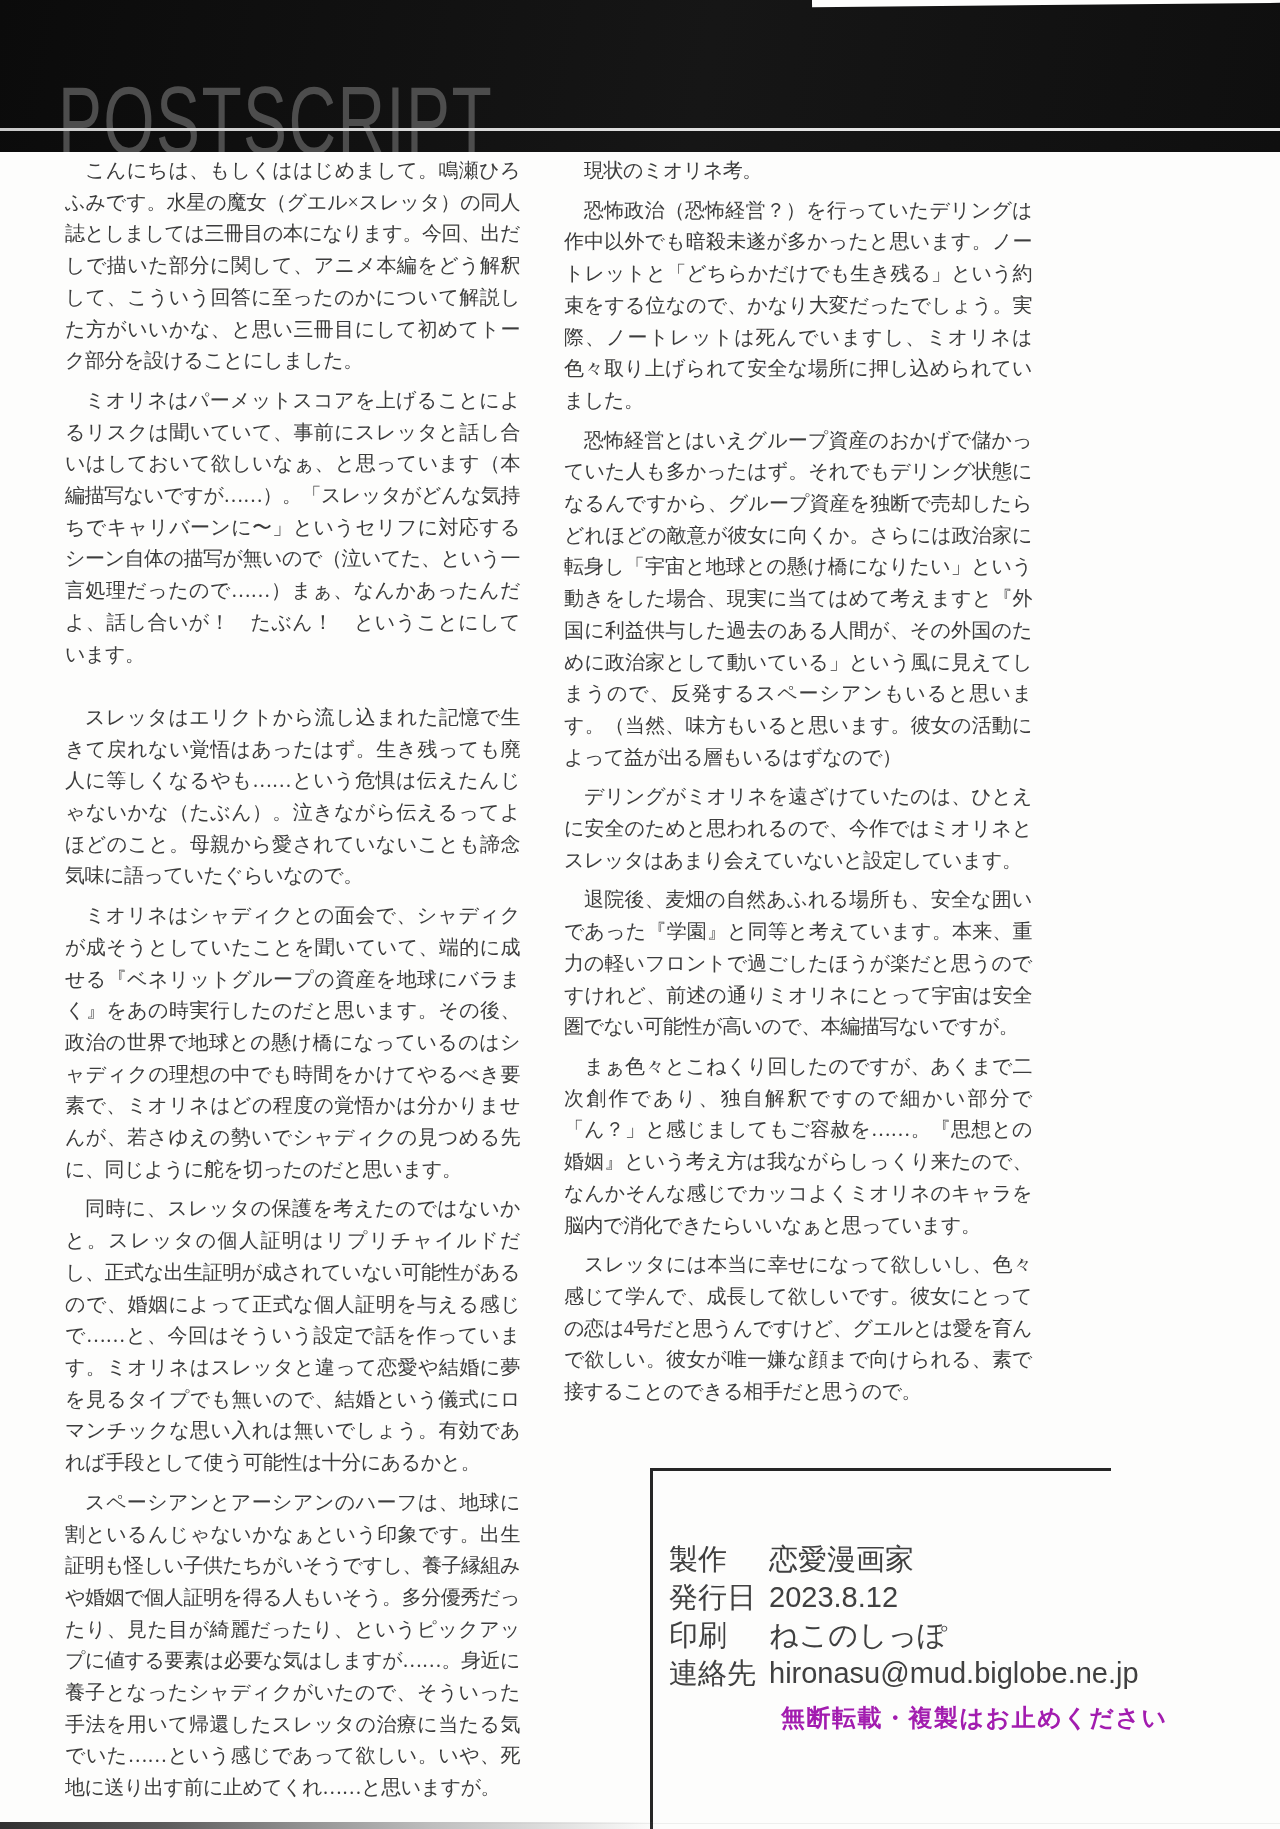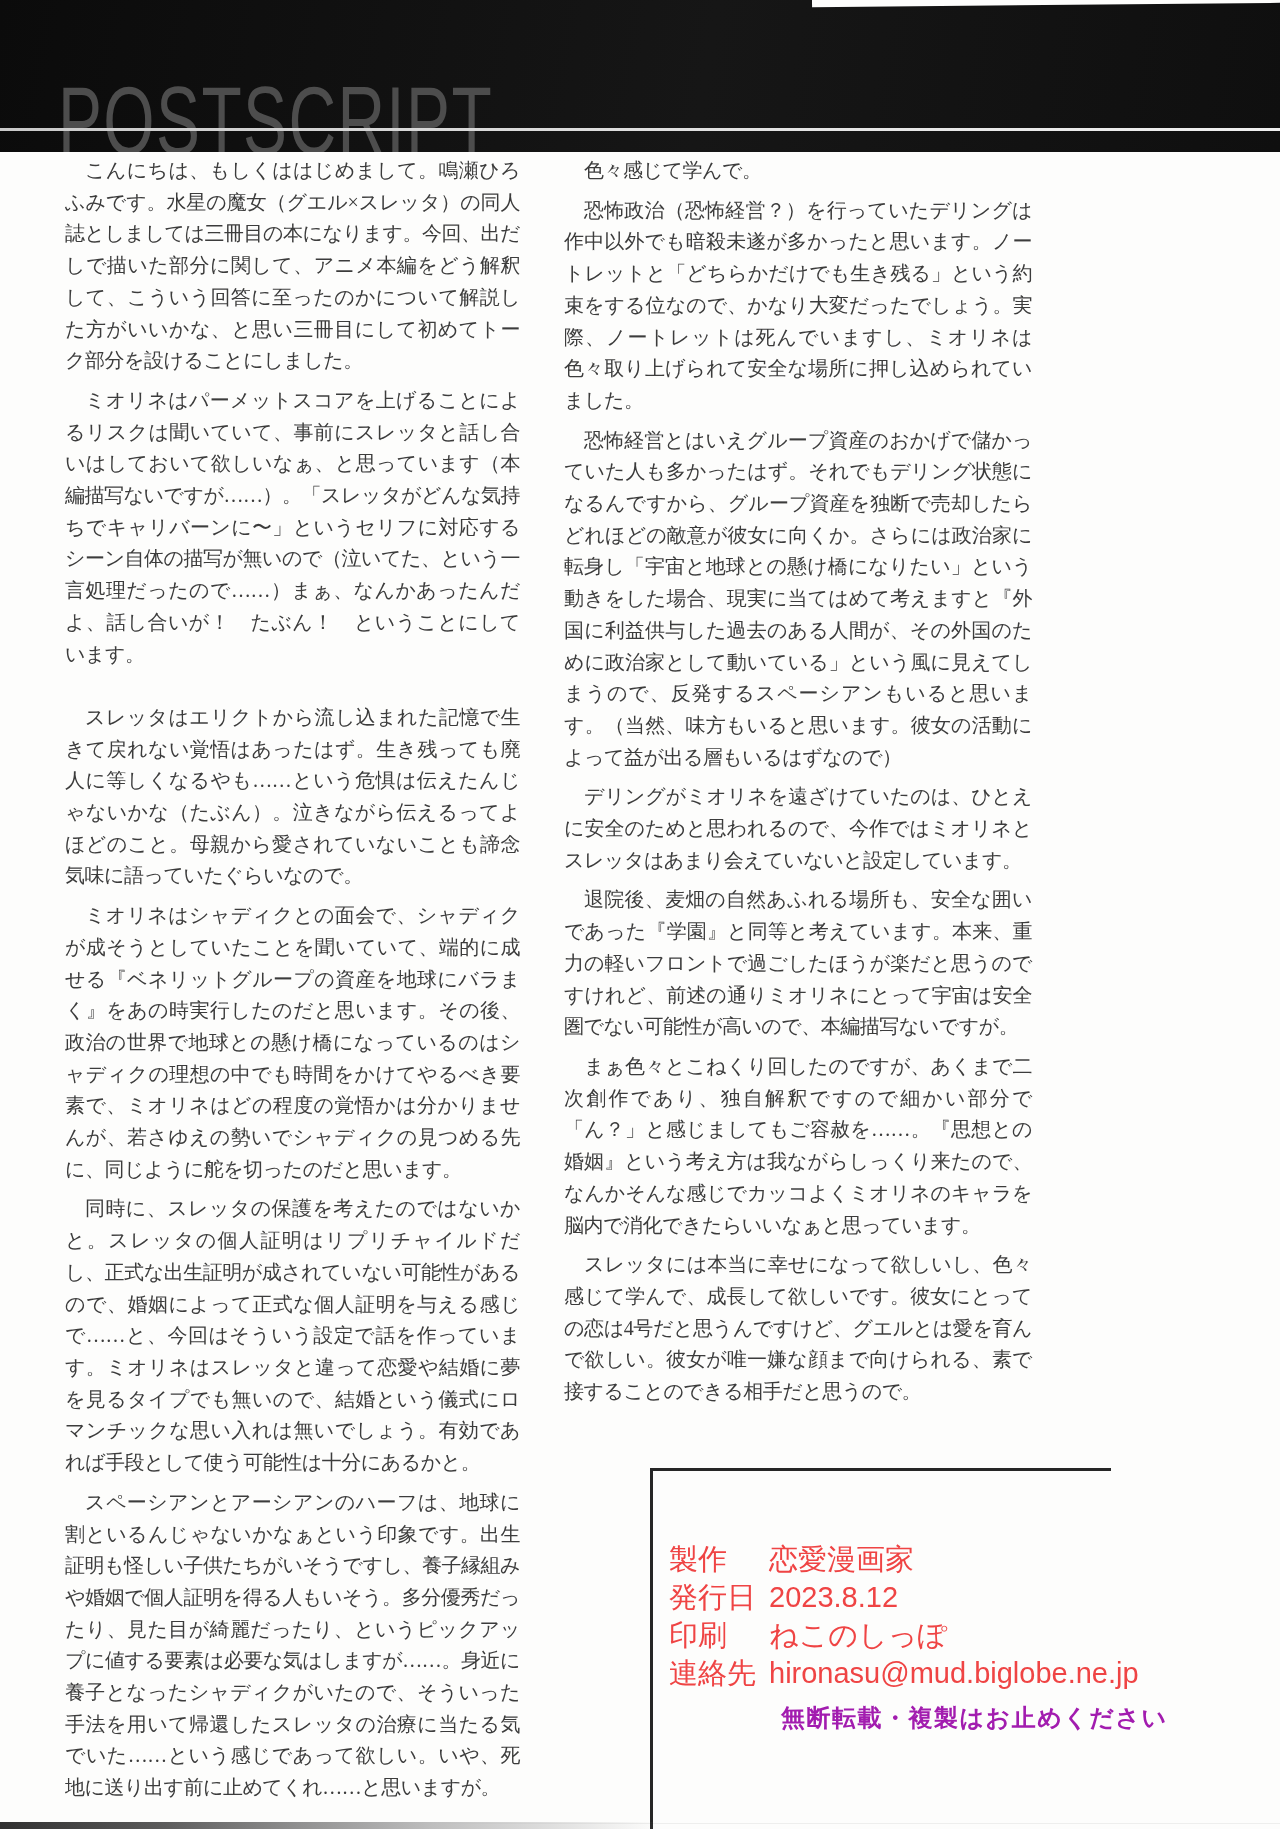--- a/index.html
+++ b/index.html
@@ -47,21 +47,21 @@
   .colophon{
     position:absolute;left:650px;top:1468px;width:630px;height:361px;
     border-left:3px solid #262626;
     box-sizing:border-box;
     font-family:"Liberation Sans","DejaVu Sans",sans-serif;
   }
   .colophon-topline{
     position:absolute;top:0;left:0;width:458px;height:3px;background:#262626;
   }
   .colophon-body{padding:72px 0 0 16px;}
-  .colophon-row{display:flex;font-size:29px;line-height:38px;color:#ef4444;white-space:nowrap;}
+  .colophon-row{display:flex;font-size:29px;line-height:38px;color:#404040;white-space:nowrap;}
   .colophon-label{min-width:100px;}
   .colophon-notice{
     margin:10px 0 0 112px;
     font-size:24px;font-weight:bold;color:#a21caf;letter-spacing:1.5px;
     white-space:nowrap;
   }
   
   .bottom-smudge{
     position:absolute;bottom:0;left:0;width:660px;height:7px;
     background:linear-gradient(90deg,#303030 0%,#5c5c5c 25%,#8f8f8f 45%,#bdbdbd 65%,rgba(200,200,200,0) 100%);
@@ -85,21 +85,21 @@
     <section class="col col-left">
         <p class="para">こんにちは、もしくははじめまして。鳴瀬ひろふみです。水星の魔女（グエル×スレッタ）の同人誌としましては三冊目の本になります。今回、出だしで描いた部分に関して、アニメ本編をどう解釈して、こういう回答に至ったのかについて解説した方がいいかな、と思い三冊目にして初めてトーク部分を設けることにしました。</p>
         <p class="para">ミオリネはパーメットスコアを上げることによるリスクは聞いていて、事前にスレッタと話し合いはしておいて欲しいなぁ、と思っています（本編描写ないですが……）。「スレッタがどんな気持ちでキャリバーンに〜」というセリフに対応するシーン自体の描写が無いので（泣いてた、という一言処理だったので……）まぁ、なんかあったんだよ、話し合いが！　たぶん！　ということにしています。</p>
         <p class="para">スレッタはエリクトから流し込まれた記憶で生きて戻れない覚悟はあったはず。生き残っても廃人に等しくなるやも……という危惧は伝えたんじゃないかな（たぶん）。泣きながら伝えるってよほどのこと。母親から愛されていないことも諦念気味に語っていたぐらいなので。</p>
         <p class="para">ミオリネはシャディクとの面会で、シャディクが成そうとしていたことを聞いていて、端的に成せる『ベネリットグループの資産を地球にバラまく』をあの時実行したのだと思います。その後、政治の世界で地球との懸け橋になっているのはシャディクの理想の中でも時間をかけてやるべき要素で、ミオリネはどの程度の覚悟かは分かりませんが、若さゆえの勢いでシャディクの見つめる先に、同じように舵を切ったのだと思います。</p>
         <p class="para">同時に、スレッタの保護を考えたのではないかと。スレッタの個人証明はリプリチャイルドだし、正式な出生証明が成されていない可能性があるので、婚姻によって正式な個人証明を与える感じで……と、今回はそういう設定で話を作っています。ミオリネはスレッタと違って恋愛や結婚に夢を見るタイプでも無いので、結婚という儀式にロマンチックな思い入れは無いでしょう。有効であれば手段として使う可能性は十分にあるかと。</p>
         <p class="para">スペーシアンとアーシアンのハーフは、地球に割といるんじゃないかなぁという印象です。出生証明も怪しい子供たちがいそうですし、養子縁組みや婚姻で個人証明を得る人もいそう。多分優秀だったり、見た目が綺麗だったり、というピックアップに値する要素は必要な気はしますが……。身近に養子となったシャディクがいたので、そういった手法を用いて帰還したスレッタの治療に当たる気でいた……という感じであって欲しい。いや、死地に送り出す前に止めてくれ……と思いますが。</p>
       </section>
 
     <section class="col col-right">
-        <p class="para">色々感じて学んで。</p>
+        <p class="para">現状のミオリネ考。</p>
         <p class="para">恐怖政治（恐怖経営？）を行っていたデリングは作中以外でも暗殺未遂が多かったと思います。ノートレットと「どちらかだけでも生き残る」という約束をする位なので、かなり大変だったでしょう。実際、ノートレットは死んでいますし、ミオリネは色々取り上げられて安全な場所に押し込められていました。</p>
         <p class="para">恐怖経営とはいえグループ資産のおかげで儲かっていた人も多かったはず。それでもデリング状態になるんですから、グループ資産を独断で売却したらどれほどの敵意が彼女に向くか。さらには政治家に転身し「宇宙と地球との懸け橋になりたい」という動きをした場合、現実に当てはめて考えますと『外国に利益供与した過去のある人間が、その外国のために政治家として動いている」という風に見えてしまうので、反発するスペーシアンもいると思います。（当然、味方もいると思います。彼女の活動によって益が出る層もいるはずなので）</p>
         <p class="para">デリングがミオリネを遠ざけていたのは、ひとえに安全のためと思われるので、今作ではミオリネとスレッタはあまり会えていないと設定しています。</p>
         <p class="para">退院後、麦畑の自然あふれる場所も、安全な囲いであった『学園』と同等と考えています。本来、重力の軽いフロントで過ごしたほうが楽だと思うのですけれど、前述の通りミオリネにとって宇宙は安全圏でない可能性が高いので、本編描写ないですが。</p>
         <p class="para">まぁ色々とこねくり回したのですが、あくまで二次創作であり、独自解釈ですので細かい部分で「ん？」と感じましてもご容赦を……。『思想との婚姻』という考え方は我ながらしっくり来たので、なんかそんな感じでカッコよくミオリネのキャラを脳内で消化できたらいいなぁと思っています。</p>
         <p class="para">スレッタには本当に幸せになって欲しいし、色々感じて学んで、成長して欲しいです。彼女にとっての恋は4号だと思うんですけど、グエルとは愛を育んで欲しい。彼女が唯一嫌な顔まで向けられる、素で接することのできる相手だと思うので。</p>
       </section>
   </main>
 
   <aside class="colophon">

